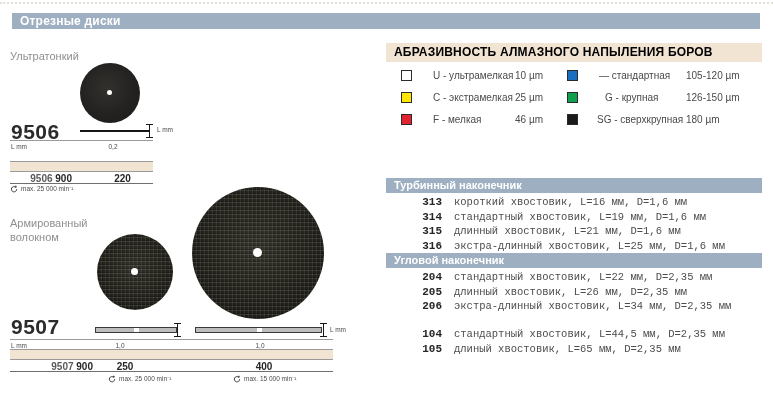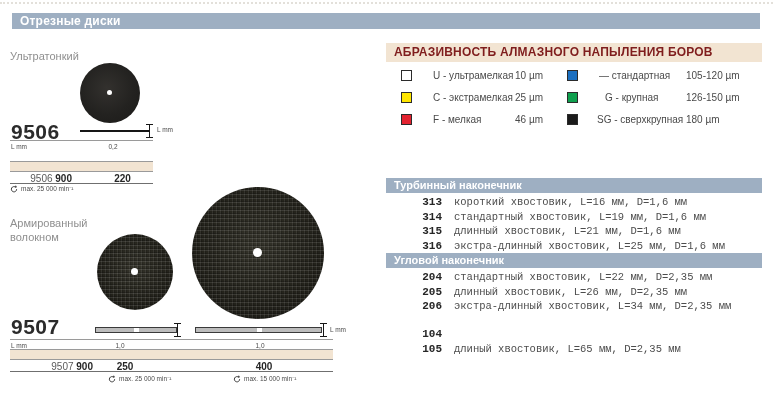--- a/index.html
+++ b/index.html
@@ -30,28 +30,28 @@
   .sideview-line{position:absolute;height:2px;background:#161616;}
   .sideview-bar{position:absolute;height:4px;background:#bcbcbc;border:1px solid #3a3a3a;}
   .sideview-bar .notch{position:absolute;left:50%;top:0;width:5px;height:100%;margin-left:-2px;background:#fff;}
   .dim{position:absolute;width:9px;}
   .dim .v{position:absolute;left:4px;top:0;width:1px;height:100%;background:#161616;}
   .dim .t,.dim .b{position:absolute;left:1px;width:7px;height:1px;background:#161616;}
   .dim .t{top:0;} .dim .b{bottom:0;}
   .spec-table{position:absolute;box-sizing:border-box;}
   .spec-table .band{height:9px;background:#f2e4d2;border-top:1px solid #9a9a9a;border-bottom:1px solid #9a9a9a;}
   .spec-table .vals{position:relative;height:11px;border-bottom:1px solid #6f6f6f;font-size:10px;}
-  .spec-table .codecell{position:absolute;top:1px;text-align:right;color:#5a5a5a;}
+  .spec-table .codecell{position:absolute;top:1px;text-align:right;color:#5a5a5a;font-weight:bold;}
   .spec-table .codecell b{color:#262626;}
   .spec-table .sizecell{position:absolute;top:1px;text-align:center;font-weight:bold;color:#262626;}
   .speed{position:absolute;display:flex;align-items:center;gap:3px;font-size:6.5px;color:#4a4a4a;white-space:nowrap;}
   .speed svg{flex:0 0 auto;}
   .beige-hdr{
     position:absolute;left:386px;width:376px;height:19px;background:#f2e4d2;
-    font-size:12px;font-weight:bold;color:#7f1d1d;line-height:19px;padding-left:8px;box-sizing:border-box;
+    font-size:12px;font-weight:bold;color:#000000;line-height:19px;padding-left:8px;box-sizing:border-box;
     letter-spacing:.2px;
   }
   .legend-row{position:absolute;left:386px;width:376px;height:22px;}
   .swatch{position:absolute;top:4px;width:11px;height:11px;border:1px solid #2b2b2b;box-sizing:border-box;}
   .leg-label{position:absolute;top:4px;font-size:10px;color:#4a4a4a;white-space:nowrap;}
   .leg-val{position:absolute;top:4px;font-size:10px;color:#4a4a4a;white-space:nowrap;}
   .group-bar{
     position:absolute;left:386px;width:376px;height:15px;background:#9eafc2;
     color:#fff;font-size:11px;font-weight:bold;line-height:15px;padding-left:8px;box-sizing:border-box;
   }
@@ -226,19 +226,20 @@
       </div>
     <div class="bur-row">
         <span class="bur-num">206</span>
         <span class="bur-desc">экстра-длинный хвостовик, L=34 мм, D=2,35 мм</span>
       </div>
   </div>
 
   <div class="rows-block" style="top:327px;">
     <div class="bur-row">
         <span class="bur-num">104</span>
+        <span class="bur-desc">стандартный хвостовик, L=44,5 мм, D=2,35 мм</span>
       </div>
     <div class="bur-row">
         <span class="bur-num">105</span>
         <span class="bur-desc">длиный хвостовик, L=65 мм, D=2,35 мм</span>
       </div>
   </div>
 </div>
 
 </body></html>

